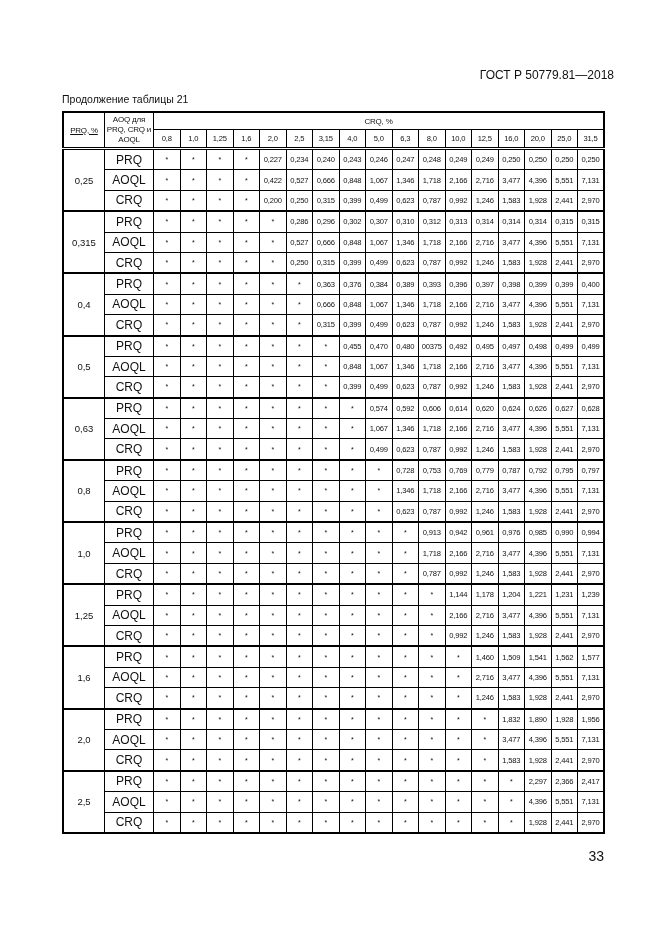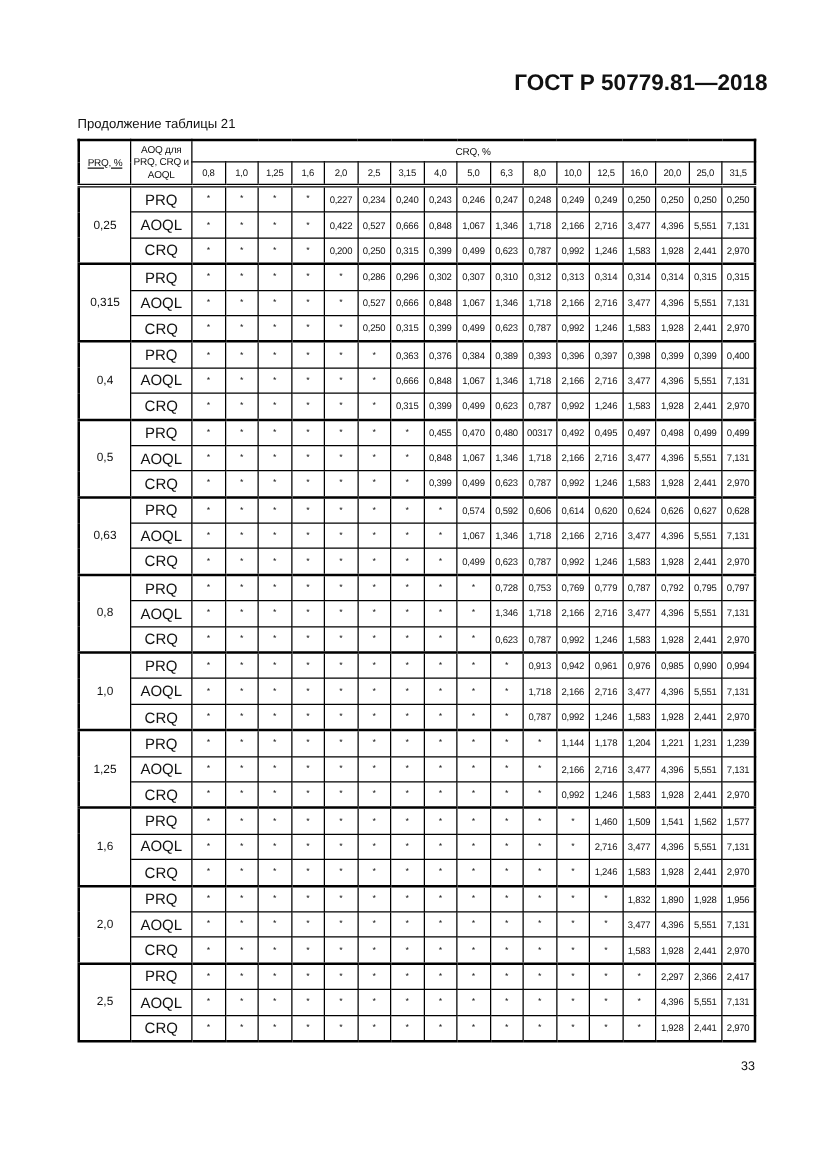--- a/index.html
+++ b/index.html
@@ -1,19 +1,19 @@
 <!DOCTYPE html>
 <html><head>
 <meta charset="utf-8">
 <style>
   html,body{margin:0;padding:0;background:#fff;}
   body{width:661px;height:935px;position:relative;font-family:"Liberation Sans",sans-serif;color:#111;}
-  .doc-id{position:absolute;right:47px;top:56px;font-weight:bold;font-size:18px;}
+  .doc-id{position:absolute;right:47px;top:68px;font-weight:normal;font-size:12px;}
   .caption{position:absolute;left:62px;top:93px;font-size:10.5px;}
-  .page-num{position:absolute;right:57px;top:848px;font-size:10px;}
+  .page-num{position:absolute;right:57px;top:848px;font-size:14px;}
   table{position:absolute;left:62px;top:111px;border-collapse:collapse;width:543px;table-layout:fixed;}
   td,th{border:1px solid #000;padding:0;text-align:center;font-weight:normal;font-size:7.6px;height:19.4px;white-space:nowrap;overflow:hidden;letter-spacing:-0.2px;}
   th{font-size:7.6px;}
   .hdr1 th{height:16px;}
   .hdr2 th{height:17px;border-bottom:3px double #000;}
   .c-prq{width:40px;font-size:9.5px;}
   .c-aoq{width:48px;font-size:9.5px;}
   td.lbl{font-size:12px;letter-spacing:0;}
   td.prqv{font-size:9.5px;letter-spacing:0;margin-left:12px;}
   tr.grp-end td{border-bottom:2px solid #000;}
@@ -244,21 +244,21 @@
         <td class="star">*</td>
         <td class="star">*</td>
         <td class="star">*</td>
         <td class="star">*</td>
         <td class="star">*</td>
         <td class="star">*</td>
         <td class="star">*</td>
         <td>0,455</td>
         <td>0,470</td>
         <td>0,480</td>
-        <td>00317</td>
+        <td>00375</td>
         <td>0,492</td>
         <td>0,495</td>
         <td>0,497</td>
         <td>0,498</td>
         <td>0,499</td>
         <td>0,499</td>
       </tr>
       <tr>
         <td class="lbl">AOQL</td>
         <td class="star">*</td>

